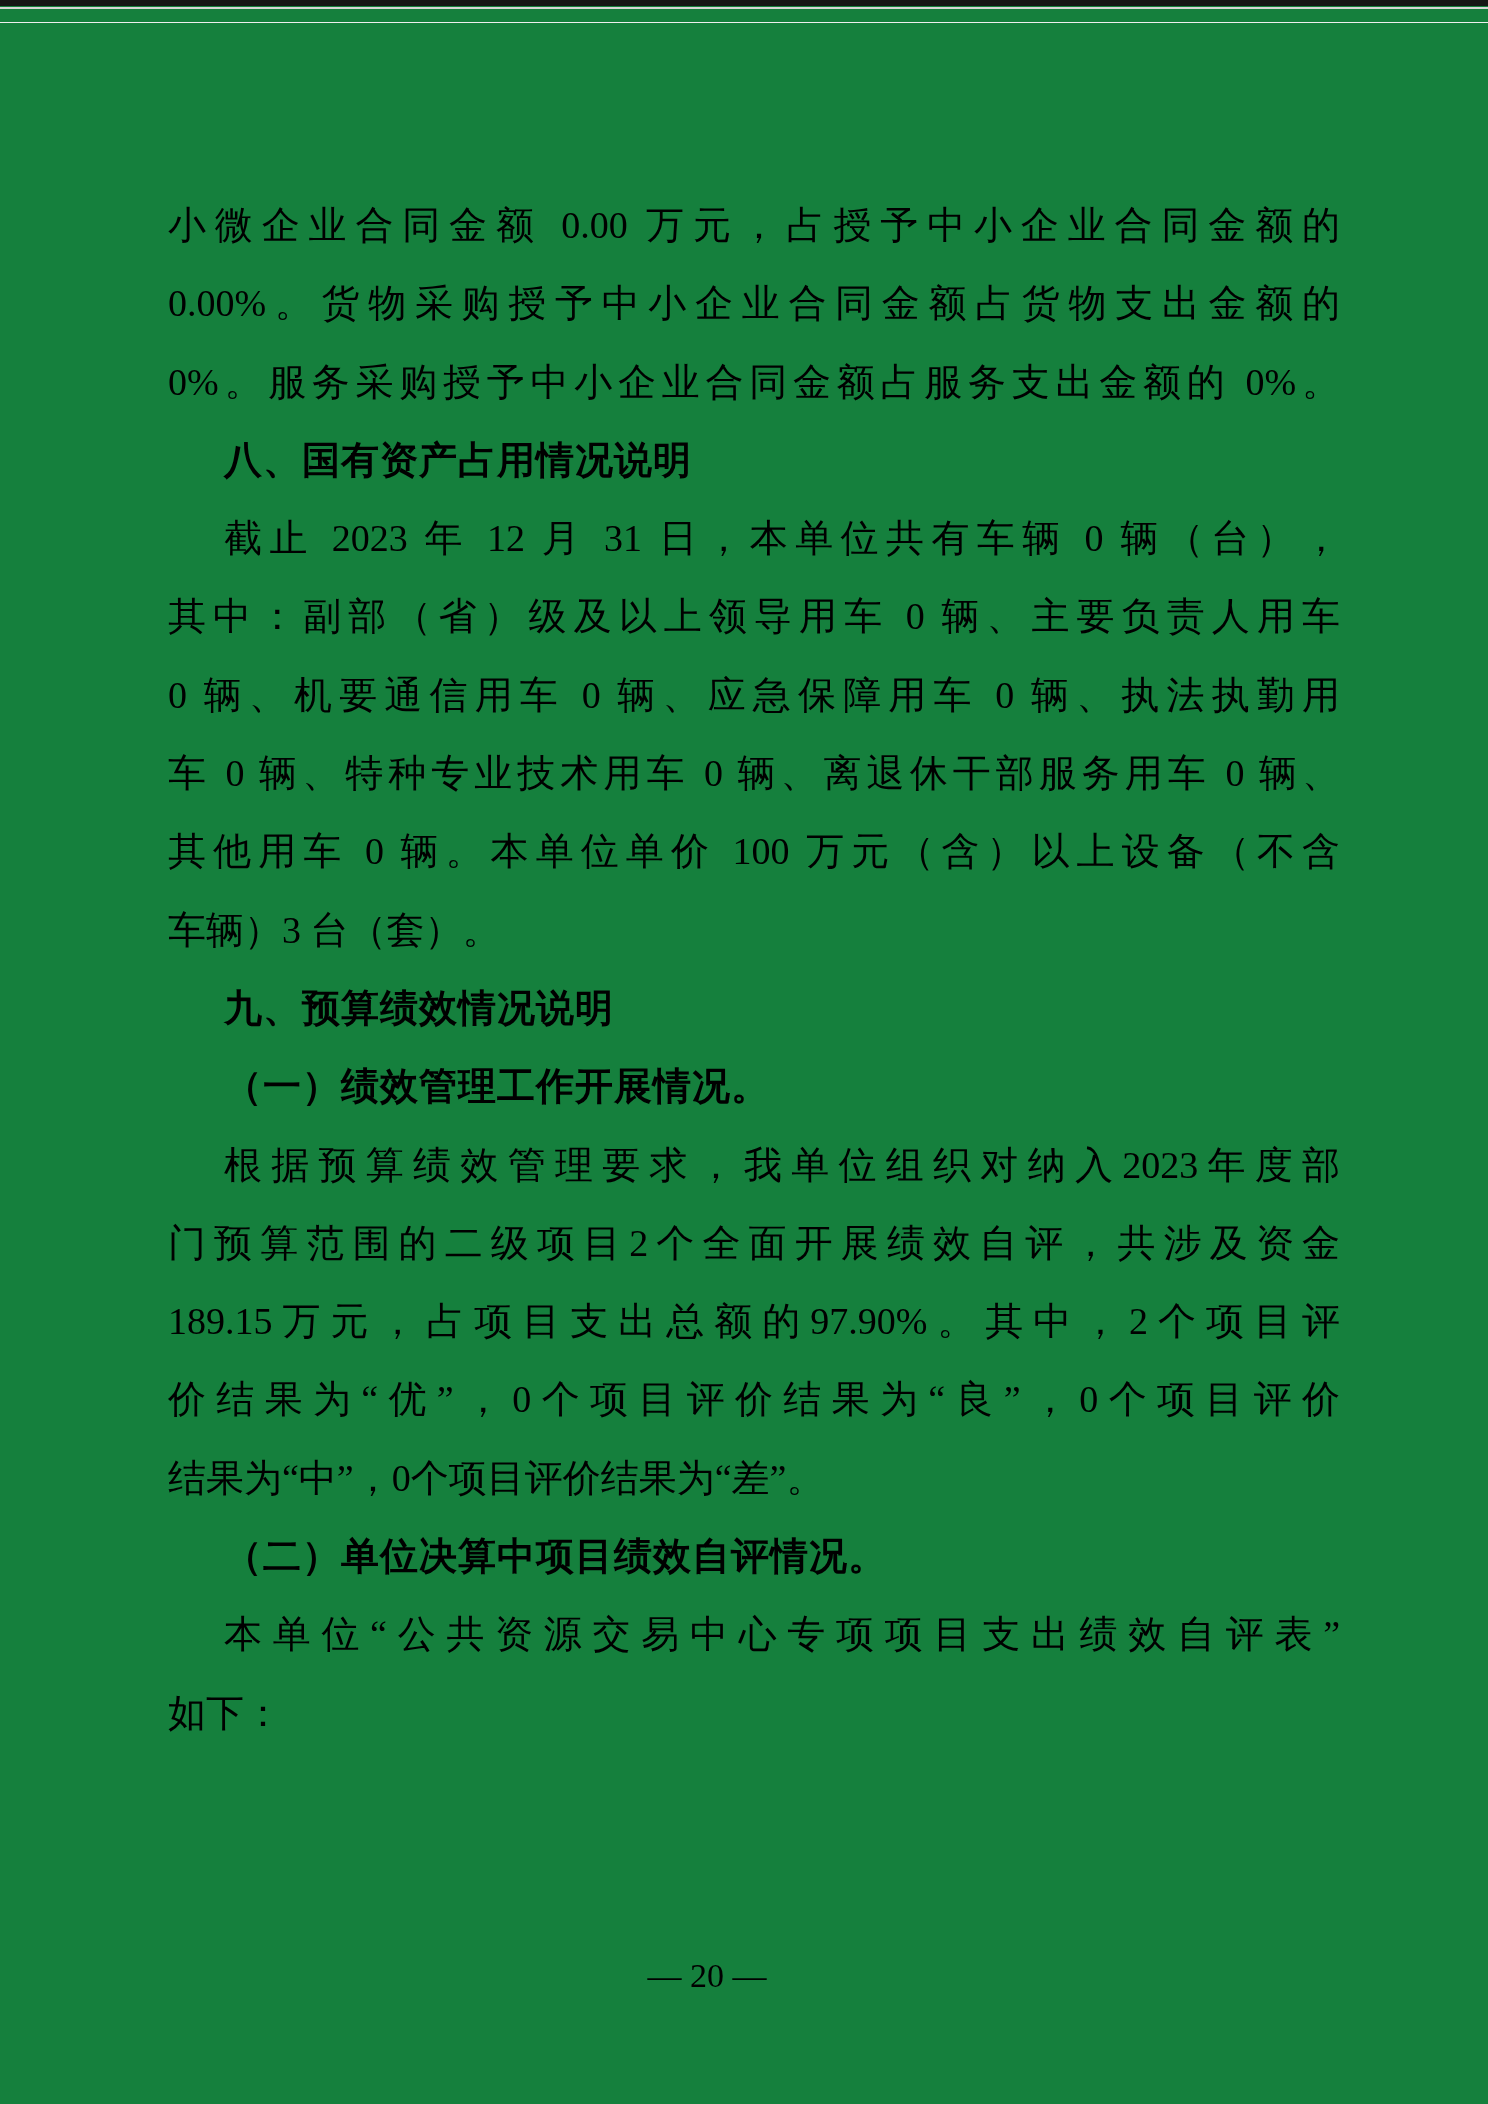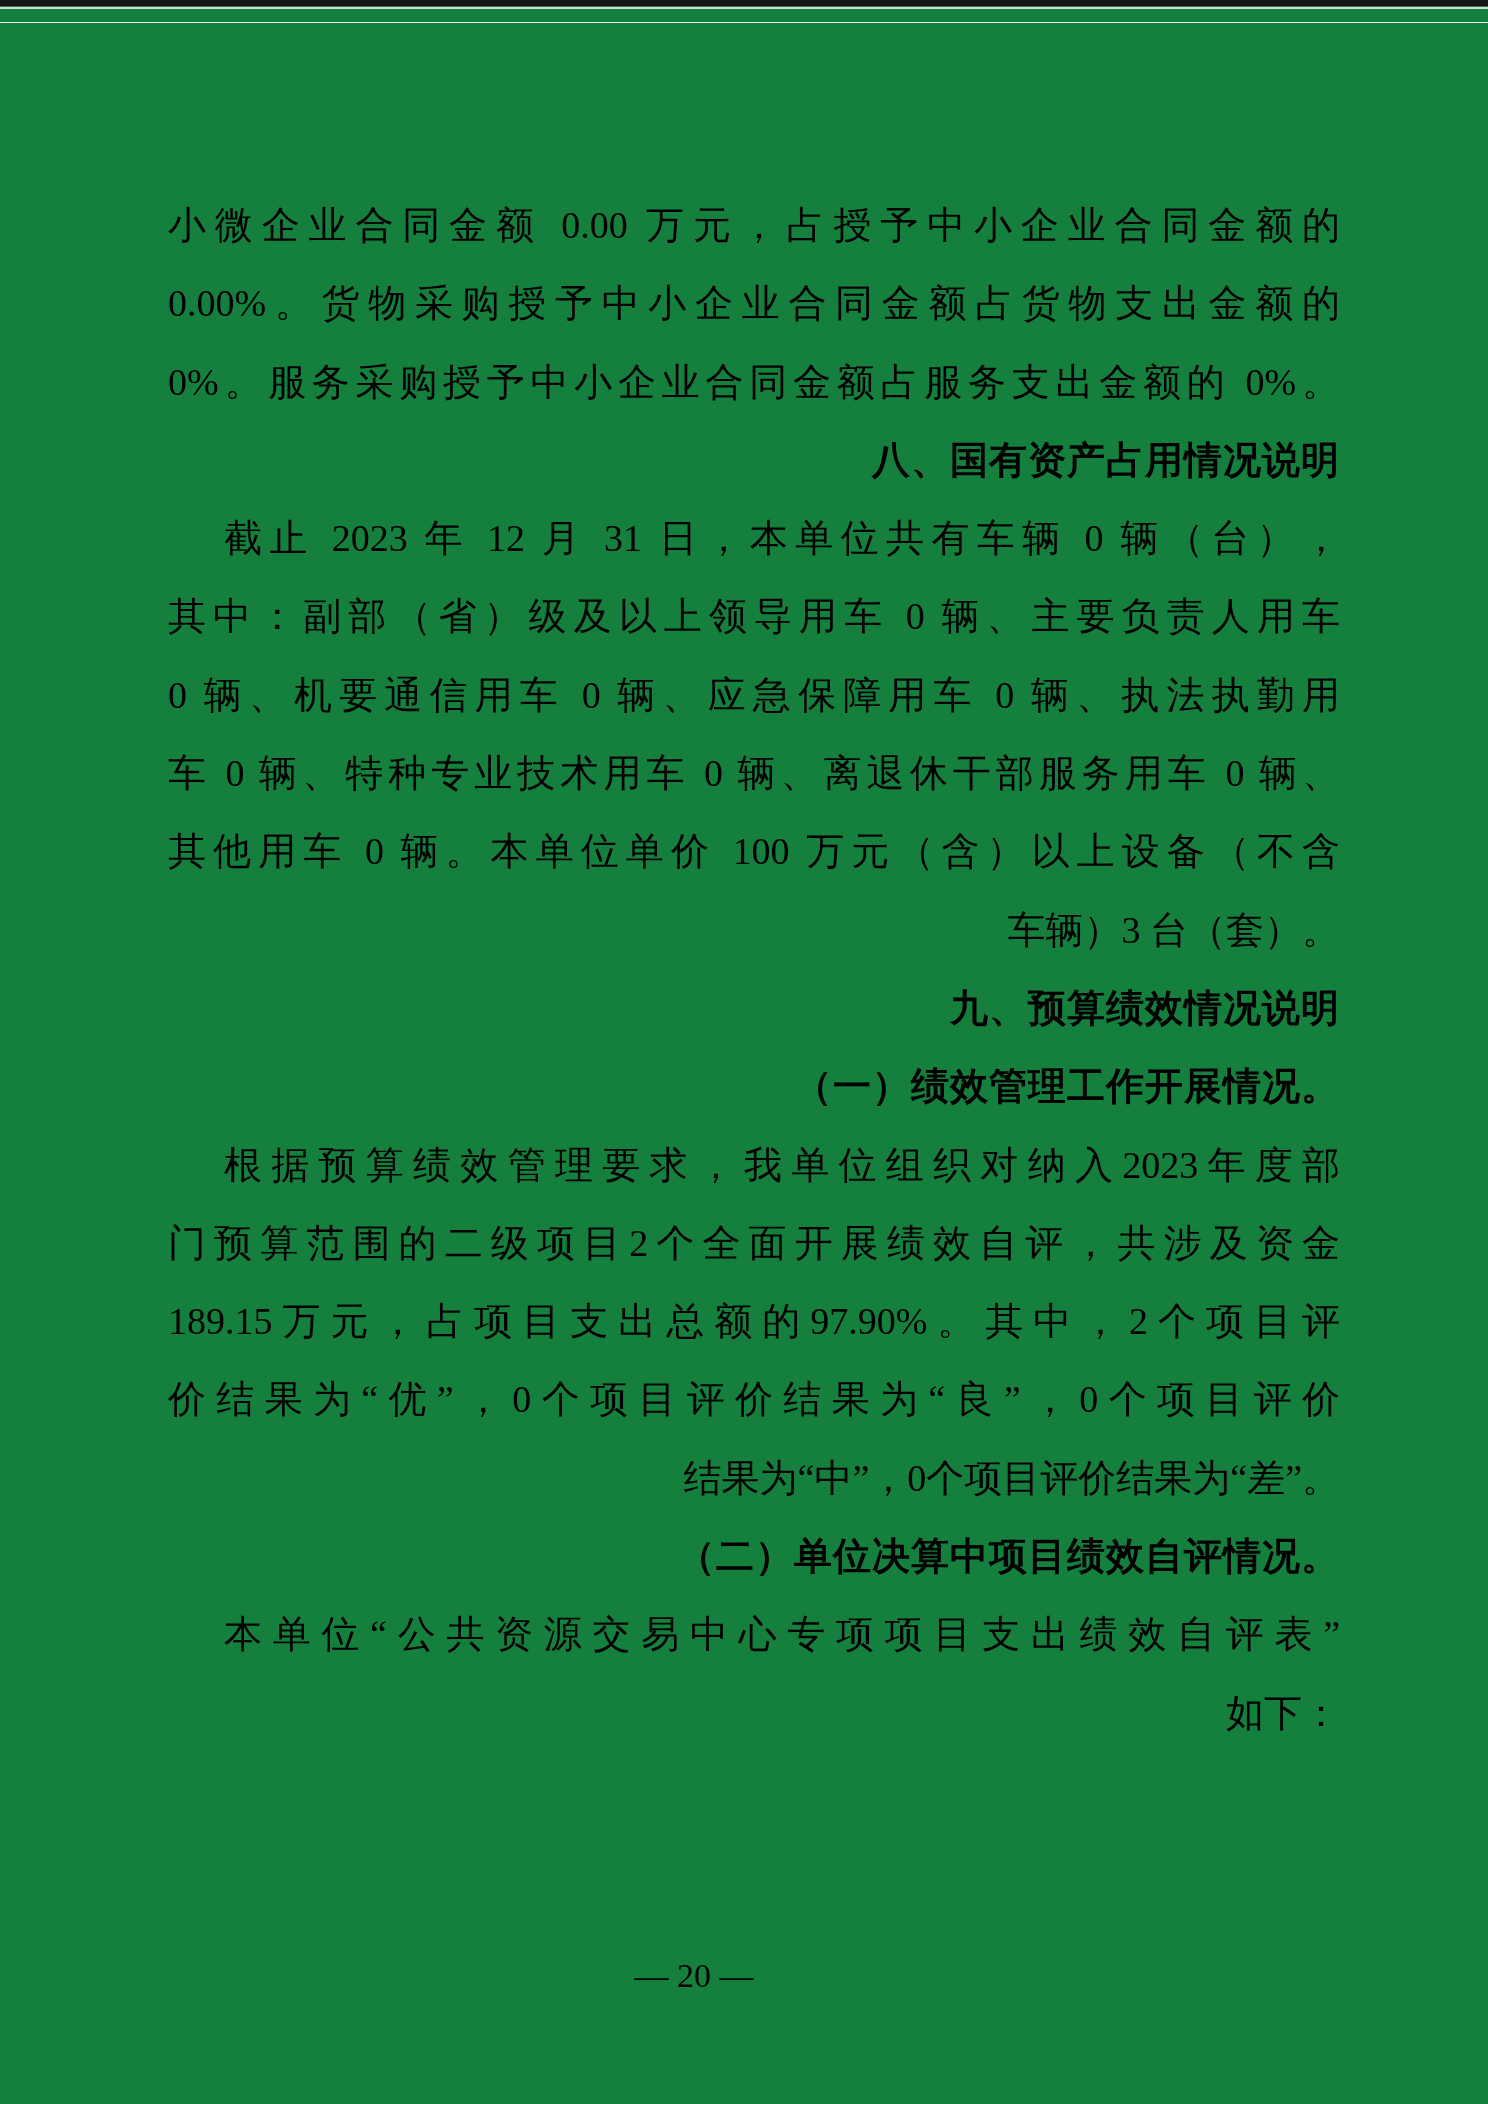--- a/index.html
+++ b/index.html
@@ -38,40 +38,40 @@
     top: 186px;
     width: 1172px;
     color: #000000;
   }
   .line {
     font-family: "Liberation Serif", "DejaVu Serif", serif;
     font-size: 38px;
     height: 78.3px;
     line-height: 78.3px;
     color: #000000;
-    text-align: right;
+    text-align: left;
     white-space: nowrap;
   }
   .justify {
     white-space: normal;
     text-align: justify;
     text-align-last: justify;
   }
   .indent {
     text-indent: 56px;
   }
   .heading {
     font-family: "Liberation Sans", "DejaVu Sans", sans-serif;
     font-weight: 700;
     letter-spacing: 1px;
   }
   .footer {
     position: absolute;
     top: 1952px;
-    left: 0;
+    left: 13px;
     width: 1388px;
     text-align: center;
     font-family: "Liberation Serif", "DejaVu Serif", serif;
     font-size: 34px;
     line-height: 48px;
     color: #000000;
   }
 </style>
 </head>
 <body>

